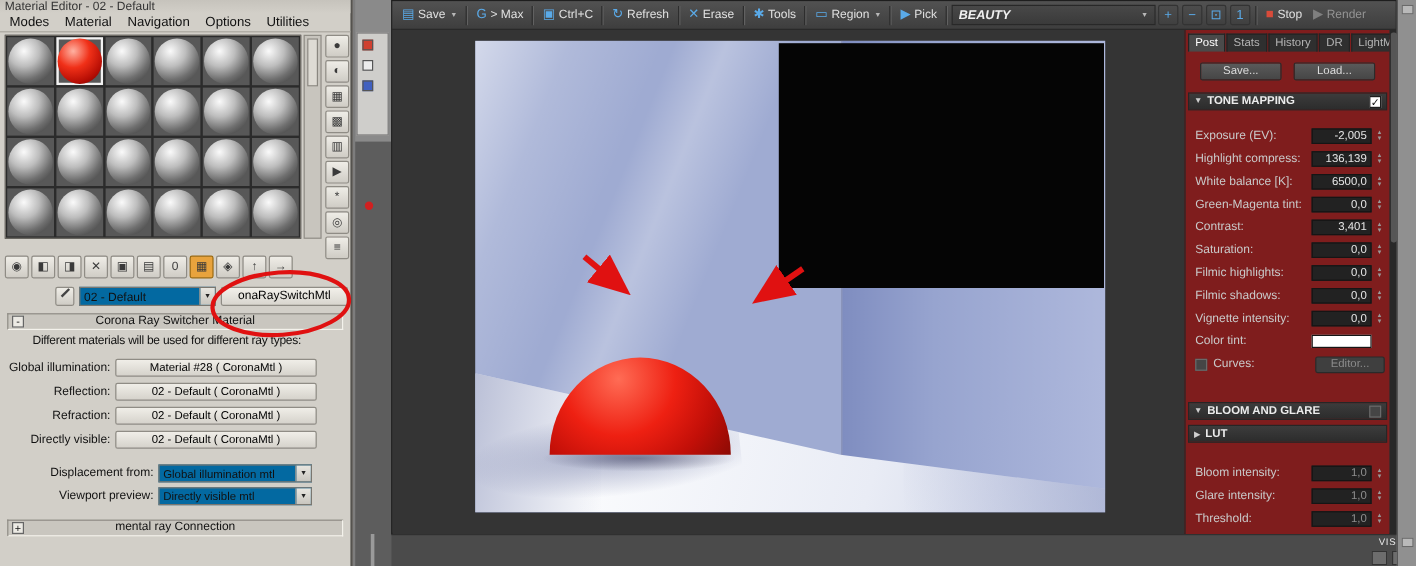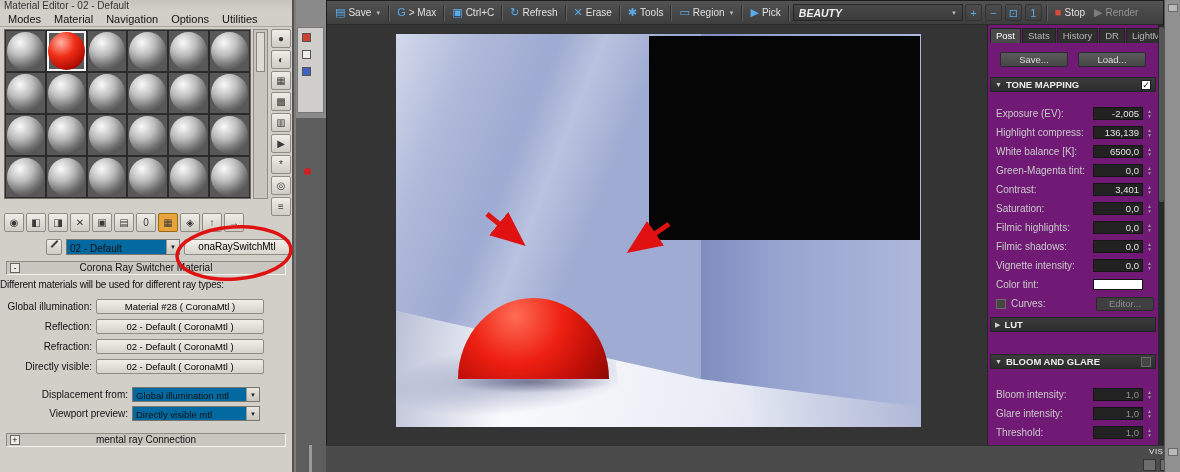--- a/index.html
+++ b/index.html
@@ -26,21 +26,21 @@
   .eyedropper { width:16px; height:16px; background:linear-gradient(#efede7,#cfccc5); border:1px solid #8f8c85; border-radius:2px; position:relative; }
   .eyedropper::after { content:""; position:absolute; left:3px; top:3px; width:9px; height:2px; background:#444; transform:rotate(-45deg); }
   .combo { background:#0369a1; border:1px solid #7a7770; display:flex; justify-content:space-between; align-items:flex-end; padding-left:3px; font-size:10px; height:16px; }
   .combo .arrow { width:13px; align-self:stretch; background:linear-gradient(#e8e6e0,#c9c6bf); border-left:1px solid #9a978f; font-size:6px; line-height:14px; text-align:center; color:#222; }
   .name-combo { width:114px; }
   .type-btn { flex:1; height:16px; background:linear-gradient(#f2f0ea,#d8d5ce); border:1px solid #8f8c85; border-radius:2px; font-size:10px; font-family:inherit; overflow:hidden; white-space:nowrap; }
   .rollout { position:absolute; left:6px; width:280px; height:14px; background:#c9c6bf; border:1px solid; border-color:#8f8c85 #f4f2ec #f4f2ec #8f8c85; font-size:10px; line-height:12px; text-align:center; }
   .rollout-box { position:absolute; left:3px; top:1px; width:10px; height:10px; background:#eceae4; border:1px solid #666; font-size:9px; line-height:8px; text-align:center; }
   .rollout.switcher { top:261px; }
   .rollout.mental { top:433px; }
-  .me-desc { position:absolute; top:279px; left:0; width:246px; text-align:left; font-size:10px; letter-spacing:-0.2px; }
+  .me-desc { position:absolute; top:279px; left:16px; width:246px; text-align:center; font-size:10px; letter-spacing:-0.2px; }
   #me-rows { position:absolute; top:296px; left:0; width:294px; }
   .mrow { height:20px; display:flex; align-items:center; }
   .mrow .lbl, .crow .lbl { width:96px; text-align:right; padding-right:4px; font-size:10px; white-space:nowrap; }
   .val-btn { width:168px; height:15px; background:linear-gradient(#f0eee8,#d5d2cb); border:1px solid #8f8c85; border-radius:2px; font-size:9.5px; font-family:inherit; overflow:hidden; white-space:nowrap; }
   #me-combos { position:absolute; top:385px; left:0; width:294px; }
   .crow { height:19px; display:flex; align-items:center;padding-left:36px; }
   .crow .combo { width:128px; height:15px; font-size:9.5px; }
   .crow .cval { overflow:hidden; white-space:nowrap; }
 
   
@@ -73,21 +73,21 @@
   .right-wall { position:absolute; left:58%; top:0; width:42%; height:96%; background:linear-gradient(90deg,#7f8dc0 0%, #97a4cf 35%, #aeb8dc 100%); border-left:1px solid rgba(55,65,105,0.35); }
   .dark-window { position:absolute; left:48.2%; top:0.5%; width:51.6%; height:52%; background:#050505; }
   .floor { position:absolute; inset:0; clip-path:polygon(0 70.5%, 58% 87.8%, 100% 95%, 100% 100%, 0 100%); background:linear-gradient(105deg,#fafbfd 30%, #e9ecf5 68%, #c7cee4 100%); }
   .left-edge-shade { position:absolute; left:0; top:66%; width:20%; height:34%; background:linear-gradient(100deg, rgba(120,130,175,0.5), rgba(120,130,175,0)); }
   .right-corner-shade { position:absolute; right:0; bottom:0; width:32%; height:24%; background:linear-gradient(250deg, rgba(145,155,198,0.5), rgba(145,155,198,0)); }
   .dome-shadow { position:absolute; left:-2%; top:79%; width:44%; height:18%; background:radial-gradient(ellipse at 55% 50%, rgba(100,110,158,0.55), rgba(100,110,158,0) 70%); transform:rotate(-6deg); }
   .contact-shadow { position:absolute; left:10.5%; top:85.8%; width:31%; height:5.5%; background:radial-gradient(ellipse, rgba(55,55,85,0.5), transparent 70%); }
   .dome { position:absolute; left:11.8%; top:67.3%; width:28.8%; height:20.6%; border-radius:50% 50% 0 0 / 100% 100% 0 0;
     background:radial-gradient(circle at 38% 22%, #ff6c55 0%, #ee2012 42%, #c20f08 72%, #8c0a04 100%); }
 
-  .vfb-panel { position:absolute; left:660px; top:24px; width:171px; height:421px; background:#701a75; border-left:1px solid #262626; color:#ccc; overflow:hidden; }
+  .vfb-panel { position:absolute; left:660px; top:24px; width:171px; height:421px; background:#7f1d1d; border-left:1px solid #262626; color:#ccc; overflow:hidden; }
   #vfb-tabs { display:flex; gap:1px; margin:3px 0 0 2px; }
   .tab { padding:1px 5px 2px; font-size:9.5px; background:#2f2f2f; border:1px solid #232323; border-bottom:none; color:#b5b5b5; }
   .tab.active { background:#4a4a4a; color:#fff; }
   .panel-btns { display:flex; gap:10px; margin:9px 12px 0; }
   .pbtn { flex:1; height:15px; font-size:9.5px; background:linear-gradient(#5a5a5a,#464646); color:#ddd; border:1px solid #2b2b2b; border-radius:2px; font-family:inherit; }
   .sec-header { margin:10px 2px 0; height:15px; background:linear-gradient(#3c3c3c,#2c2c2c); border:1px solid #262626; display:flex; align-items:center; gap:4px; padding:0 4px; color:#ececec; font-size:9.5px; font-weight:bold; }
   .sec-header .tri { font-size:7px; color:#cfcfcf; font-weight:normal; }
   .chk { margin-left:auto; width:10px; height:10px; background:#fff; border:1px solid #1d1d1d; font-size:9px; line-height:9px; text-align:center; color:#111; font-weight:normal; }
   .chk.empty { background:#454545; border-color:#6a6a6a; }
   .chk.small { margin-left:0; }
@@ -468,29 +468,29 @@
       <div class="prow">
         <span class="plabel">Color tint:</span>
         <span class="swatch"></span>
       </div>
       <div class="prow">
         <span class="chk small empty"></span>
         <span class="plabel" style="margin-left:5px;">Curves:</span>
         <button class="editor-btn">Editor...</button>
       </div>
 
-      <div class="sec-header" style="margin-top:4px;">
-        <span class="tri">▶</span>
-        <span>LUT</span>
-      </div>
-
       <div class="sec-header" style="margin-top:22px;">
         <span class="tri">▼</span>
         <span>BLOOM AND GLARE</span>
         <span class="chk empty"></span>
+      </div>
+
+      <div class="sec-header" style="margin-top:4px;">
+        <span class="tri">▶</span>
+        <span>LUT</span>
       </div>
       <div id="bg-fields" class="dim">
           <div class="prow">
             <span class="plabel">Bloom intensity:</span>
             <span class="spin">1,0</span>
             <span class="spinner">
               <span>▲</span>
               <span>▼</span>
             </span>
           </div>

